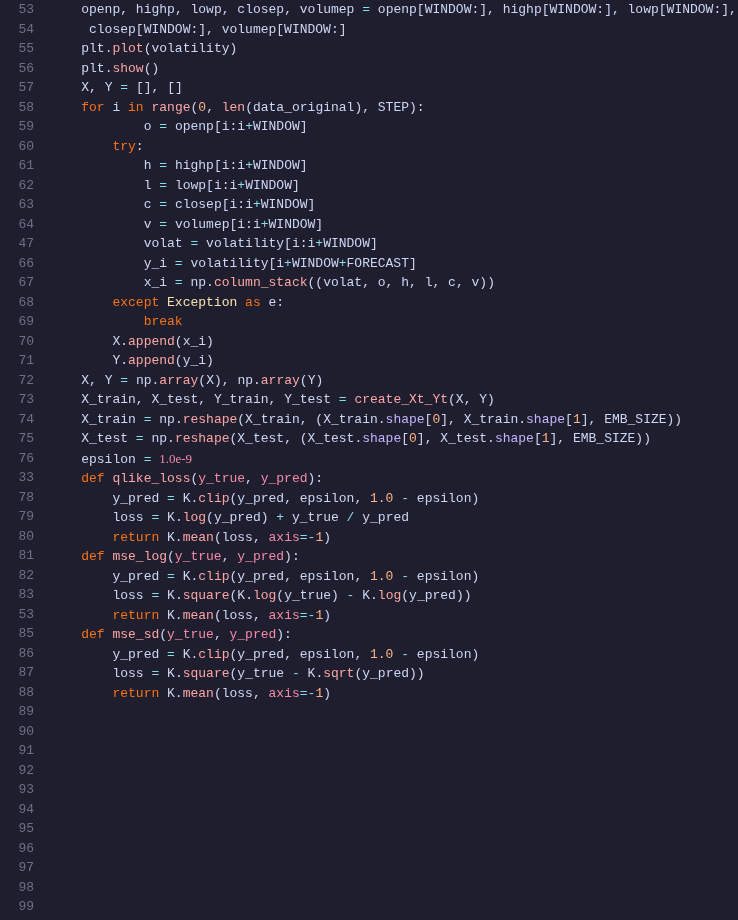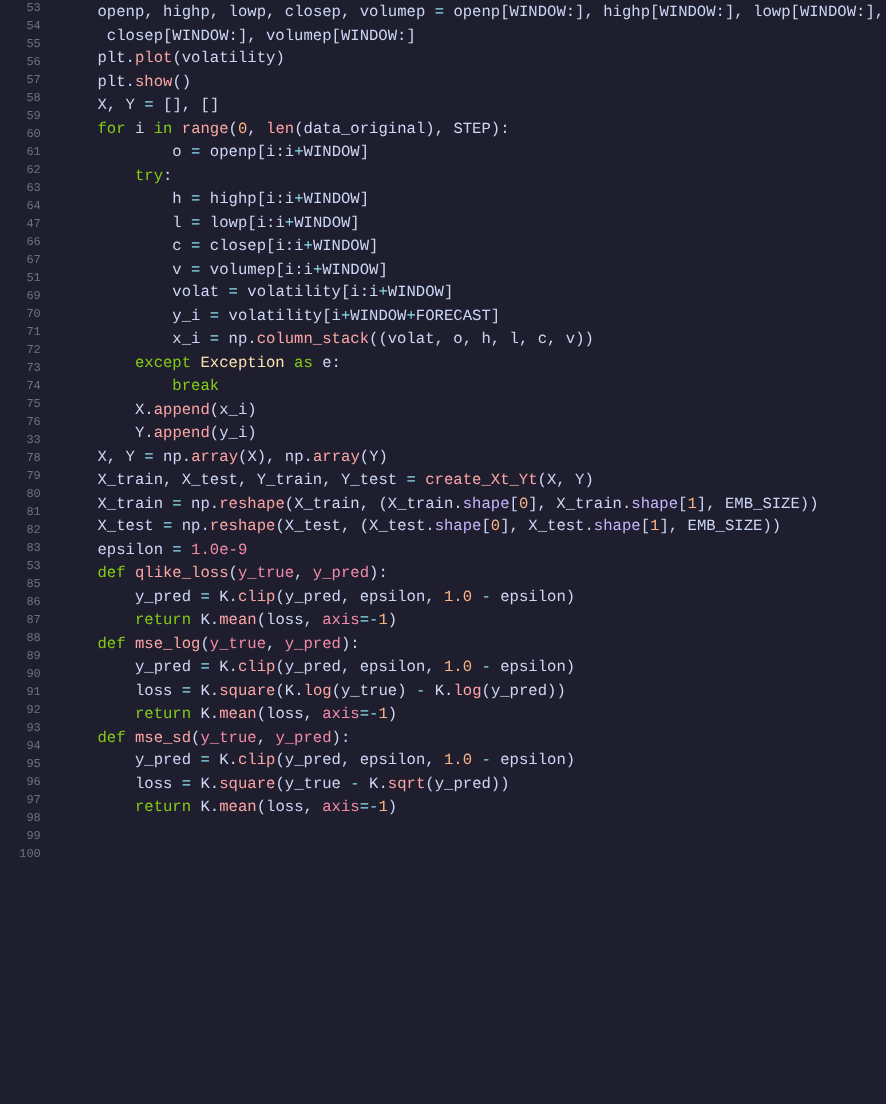--- a/index.html
+++ b/index.html
@@ -27,44 +27,44 @@
       color: #6c7086;
       text-align: right;
       padding: 0 8px 0 4px;
       user-select: none;
       min-width: 42px;
       border-right: none;
     }
     .line-number {
       display: block;
       line-height: 1.5;
-      font-size: 10px;
+      font-size: 13px;
     }
     .code-content {
       flex: 1;
       padding: 0 0 0 8px;
       overflow-x: auto;
     }
     .code-line {
       display: block;
       white-space: pre;
       line-height: 1.5;
       font-size: 13px;
     }
     
-    .kw { color: #84cc16; } 
+    .kw { color: #f97316; } 
     .fn { color: #fca5a5; } 
     .num { color: #fab387; } 
     .var { color: #cdd6f4; } 
     .op { color: #89dceb; } 
     .param { color: #f38ba8; } 
     .attr { color: #c4b5fd; } 
     .punc { color: #cdd6f4; } 
     .class-name { color: #f9e2af; } 
-    .special { color: #f38ba8; } 
+    .special { color: #f38ba8; font-family: Liberation Serif, serif; } 
   </style>
 </head>
 <body>
 
 <div class="code-container">
   <div class="line-numbers">
     <span class="line-number">53</span>
     <span class="line-number">54</span>
     <span class="line-number">55</span>
     <span class="line-number">56</span>
@@ -72,21 +72,21 @@
     <span class="line-number">58</span>
     <span class="line-number">59</span>
     <span class="line-number">60</span>
     <span class="line-number">61</span>
     <span class="line-number">62</span>
     <span class="line-number">63</span>
     <span class="line-number">64</span>
     <span class="line-number">47</span>
     <span class="line-number">66</span>
     <span class="line-number">67</span>
-    <span class="line-number">51</span>
+    <span class="line-number">68</span>
     <span class="line-number">69</span>
     <span class="line-number">70</span>
     <span class="line-number">71</span>
     <span class="line-number">72</span>
     <span class="line-number">73</span>
     <span class="line-number">74</span>
     <span class="line-number">75</span>
     <span class="line-number">76</span>
     <span class="line-number">33</span>
     <span class="line-number">78</span>
@@ -183,20 +183,21 @@
     <span class="code-line"></span>
 
     <span class="code-line"></span>
 
     <span class="code-line">    <span class="var">epsilon</span> <span class="op">=</span> <span class="special">1.0e-9</span></span>
 
     <span class="code-line">    <span class="kw">def</span> <span class="fn">qlike_loss</span><span class="punc">(</span><span class="param">y_true</span><span class="punc">,</span> <span class="param">y_pred</span><span class="punc">):</span></span>
 
     <span class="code-line">        <span class="var">y_pred</span> <span class="op">=</span> <span class="var">K</span><span class="punc">.</span><span class="fn">clip</span><span class="punc">(</span><span class="var">y_pred</span><span class="punc">,</span> <span class="var">epsilon</span><span class="punc">,</span> <span class="num">1.0</span> <span class="op">-</span> <span class="var">epsilon</span><span class="punc">)</span></span>
 
+    <span class="code-line">        <span class="var">loss</span> <span class="op">=</span> <span class="var">K</span><span class="punc">.</span><span class="fn">log</span><span class="punc">(</span><span class="var">y_pred</span><span class="punc">)</span> <span class="op">+</span> <span class="var">y_true</span> <span class="op">/</span> <span class="var">y_pred</span></span>
 
     <span class="code-line">        <span class="kw">return</span> <span class="var">K</span><span class="punc">.</span><span class="fn">mean</span><span class="punc">(</span><span class="var">loss</span><span class="punc">,</span> <span class="param">axis</span><span class="op">=</span><span class="op">-</span><span class="num">1</span><span class="punc">)</span></span>
 
     <span class="code-line"></span>
 
     <span class="code-line"></span>
 
     <span class="code-line">    <span class="kw">def</span> <span class="fn">mse_log</span><span class="punc">(</span><span class="param">y_true</span><span class="punc">,</span> <span class="param">y_pred</span><span class="punc">):</span></span>
 
     <span class="code-line">        <span class="var">y_pred</span> <span class="op">=</span> <span class="var">K</span><span class="punc">.</span><span class="fn">clip</span><span class="punc">(</span><span class="var">y_pred</span><span class="punc">,</span> <span class="var">epsilon</span><span class="punc">,</span> <span class="num">1.0</span> <span class="op">-</span> <span class="var">epsilon</span><span class="punc">)</span></span>

